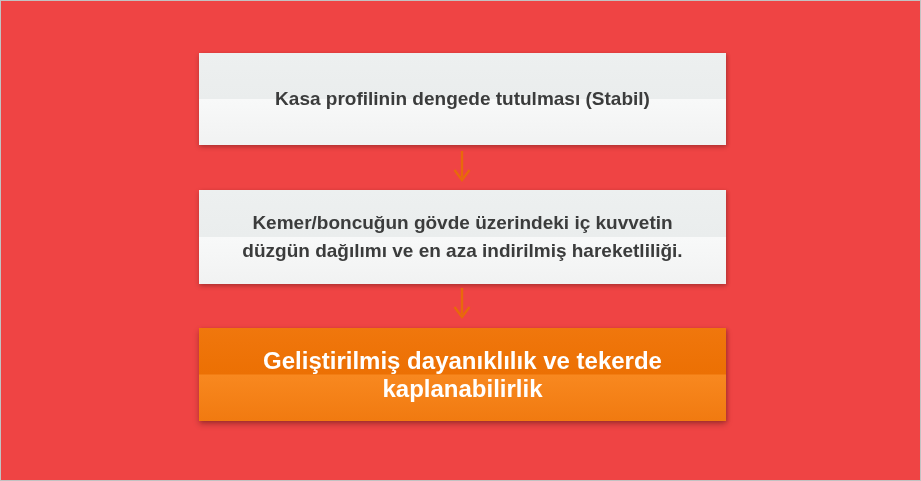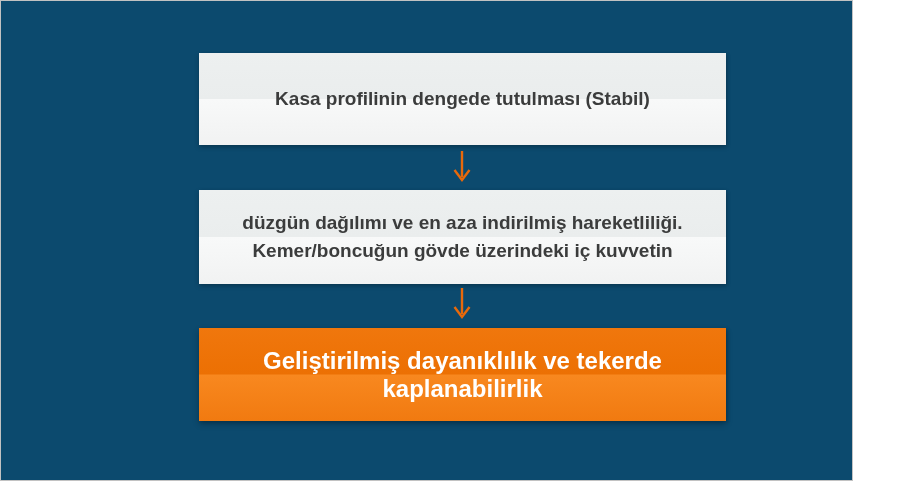--- a/index.html
+++ b/index.html
@@ -4,23 +4,23 @@
 <style>
   * { margin: 0; padding: 0; box-sizing: border-box; }
   html, body { background: #ffffff; }
   body {
     font-family: "Liberation Sans", "DejaVu Sans", sans-serif;
     width: 921px;
     height: 481px;
   }
   .canvas {
     position: relative;
-    width: 853px;
+    width: 921px;
     height: 481px;
-    background: #0c4a6e;
+    background: #ef4444;
     border: 1px solid #c2c2c2;
     overflow: hidden;
   }
   .flow-box {
     position: absolute;
     left: 198px;
     width: 527px;
     display: flex;
     align-items: center;
     justify-content: center;
@@ -64,22 +64,22 @@
   <div class="flow-box gray" id="box-1">
     <span class="line">Kasa profilinin dengede tutulması (Stabil)</span>
   </div>
 
   <svg class="arrow" id="arrow-1" viewBox="0 0 32 38">
     <line x1="16" y1="2" x2="16" y2="28" stroke="#e8690b" stroke-width="2.4"></line>
     <polyline points="8.5,21 16,31 23.5,21" fill="none" stroke="#e8690b" stroke-width="2.4"></polyline>
   </svg>
 
   <div class="flow-box gray" id="box-2">
+    <span class="line">Kemer/boncuğun gövde üzerindeki iç kuvvetin</span>
     <span class="line">düzgün dağılımı ve en aza indirilmiş hareketliliği.</span>
-    <span class="line">Kemer/boncuğun gövde üzerindeki iç kuvvetin</span>
   </div>
 
   <svg class="arrow" id="arrow-2" viewBox="0 0 32 38">
     <line x1="16" y1="2" x2="16" y2="28" stroke="#e8690b" stroke-width="2.4"></line>
     <polyline points="8.5,21 16,31 23.5,21" fill="none" stroke="#e8690b" stroke-width="2.4"></polyline>
   </svg>
 
   <div class="flow-box orange" id="box-3">
     <span class="line">Geliştirilmiş dayanıklılık ve tekerde kaplanabilirlik</span>
   </div>

